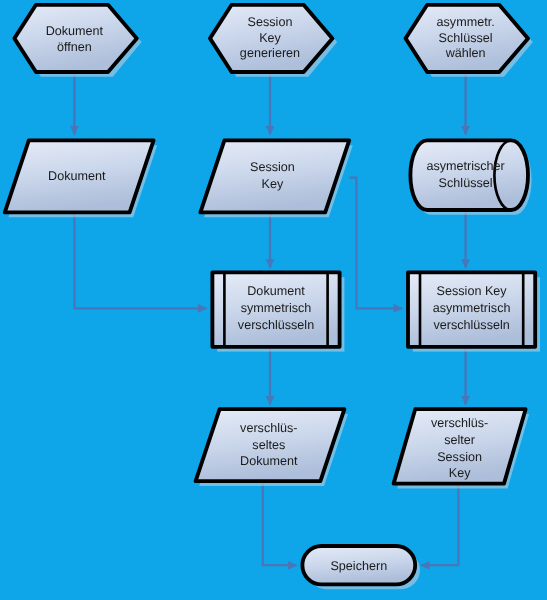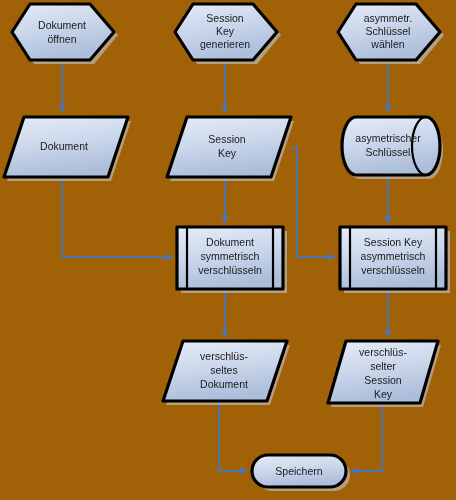--- a/index.html
+++ b/index.html
@@ -8,21 +8,21 @@
     padding: 0;
     background: #ffffff;
   }
   body {
     font-family: "Liberation Sans", sans-serif;
   }
   #diagram-root {
     position: relative;
     width: 456px;
     height: 500px;
-    background: #a16207;
+    background: #0ea5e9;
     overflow: hidden;
     text-decoration: underline;
   }
   #flow-svg {
     position: absolute;
     left: 0;
     top: 0;
     width: 456px;
     height: 500px;
   }

